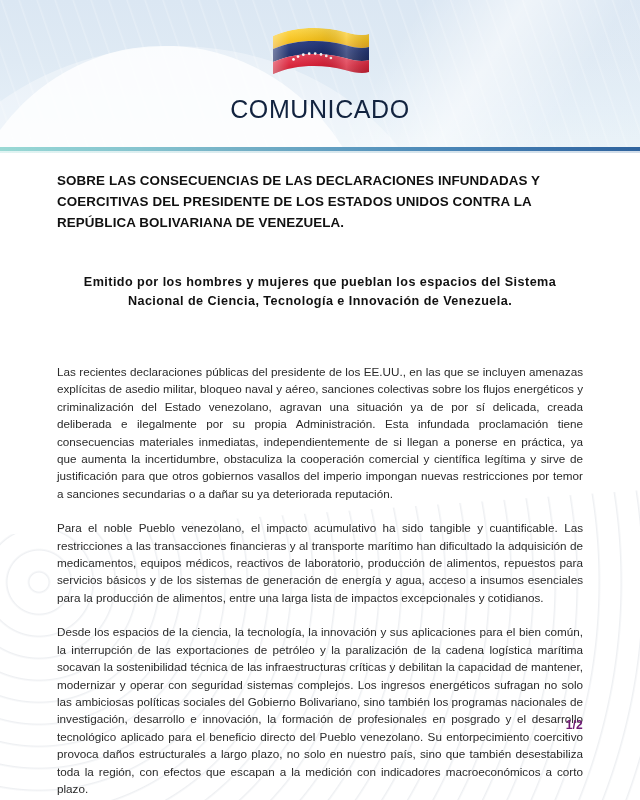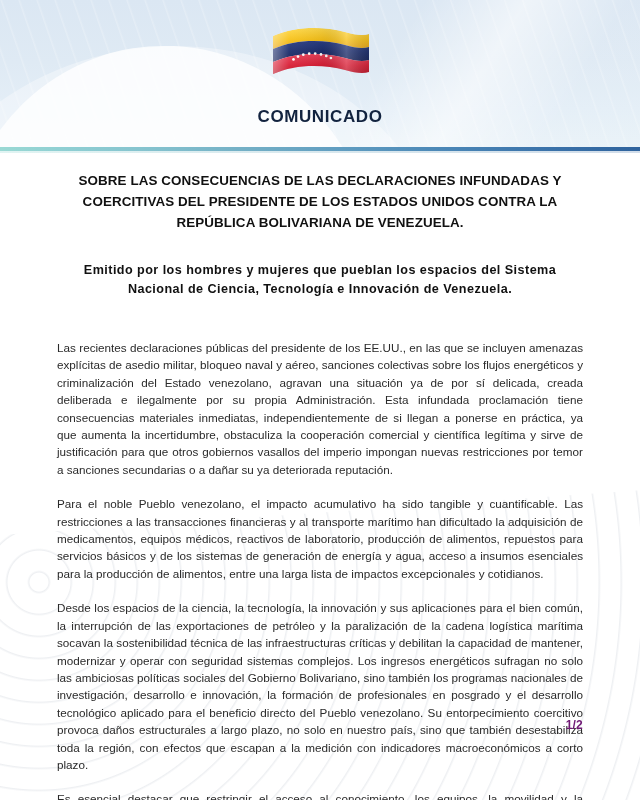--- a/index.html
+++ b/index.html
@@ -75,23 +75,23 @@
     text-align: center;
     padding-top: 22px;
   }
   .flag {
     display: block;
     margin: 0 auto;
     width: 110px;
     height: 72px;
   }
   .comunicado {
-    margin-top: 13px;
-    font-size: 17px;
-    font-weight: bold;
+    margin-top: 1px;
+    font-size: 25px;
+    font-weight: normal;
     letter-spacing: 0.6px;
     color: #12233f;
   }
 
   
   .divider {
     position: relative;
     width: 640px;
     height: 4px;
     background: linear-gradient(90deg,
@@ -134,29 +134,28 @@
       rgba(0,0,0,0.000) 12px,
       rgba(0,0,0,0.000) 22px
     );
     transform: rotate(-4deg);
     opacity: 0.95;
   }
 
   .doc-title {
     margin: 0;
     padding-top: 19px;
-    text-align: center;
     font-size: 13.4px;
     font-weight: bold;
     line-height: 21px;
     letter-spacing: 0.1px;
     color: #111111;
   }
   .doc-subtitle {
-    margin: 0;
+    margin: 12px;
     padding-top: 28px;
     text-align: center;
     font-size: 12.6px;
     font-weight: bold;
     line-height: 19px;
     letter-spacing: 0.45px;
     color: #111111;
   }
   .paragraphs {
     padding-top: 28px;

